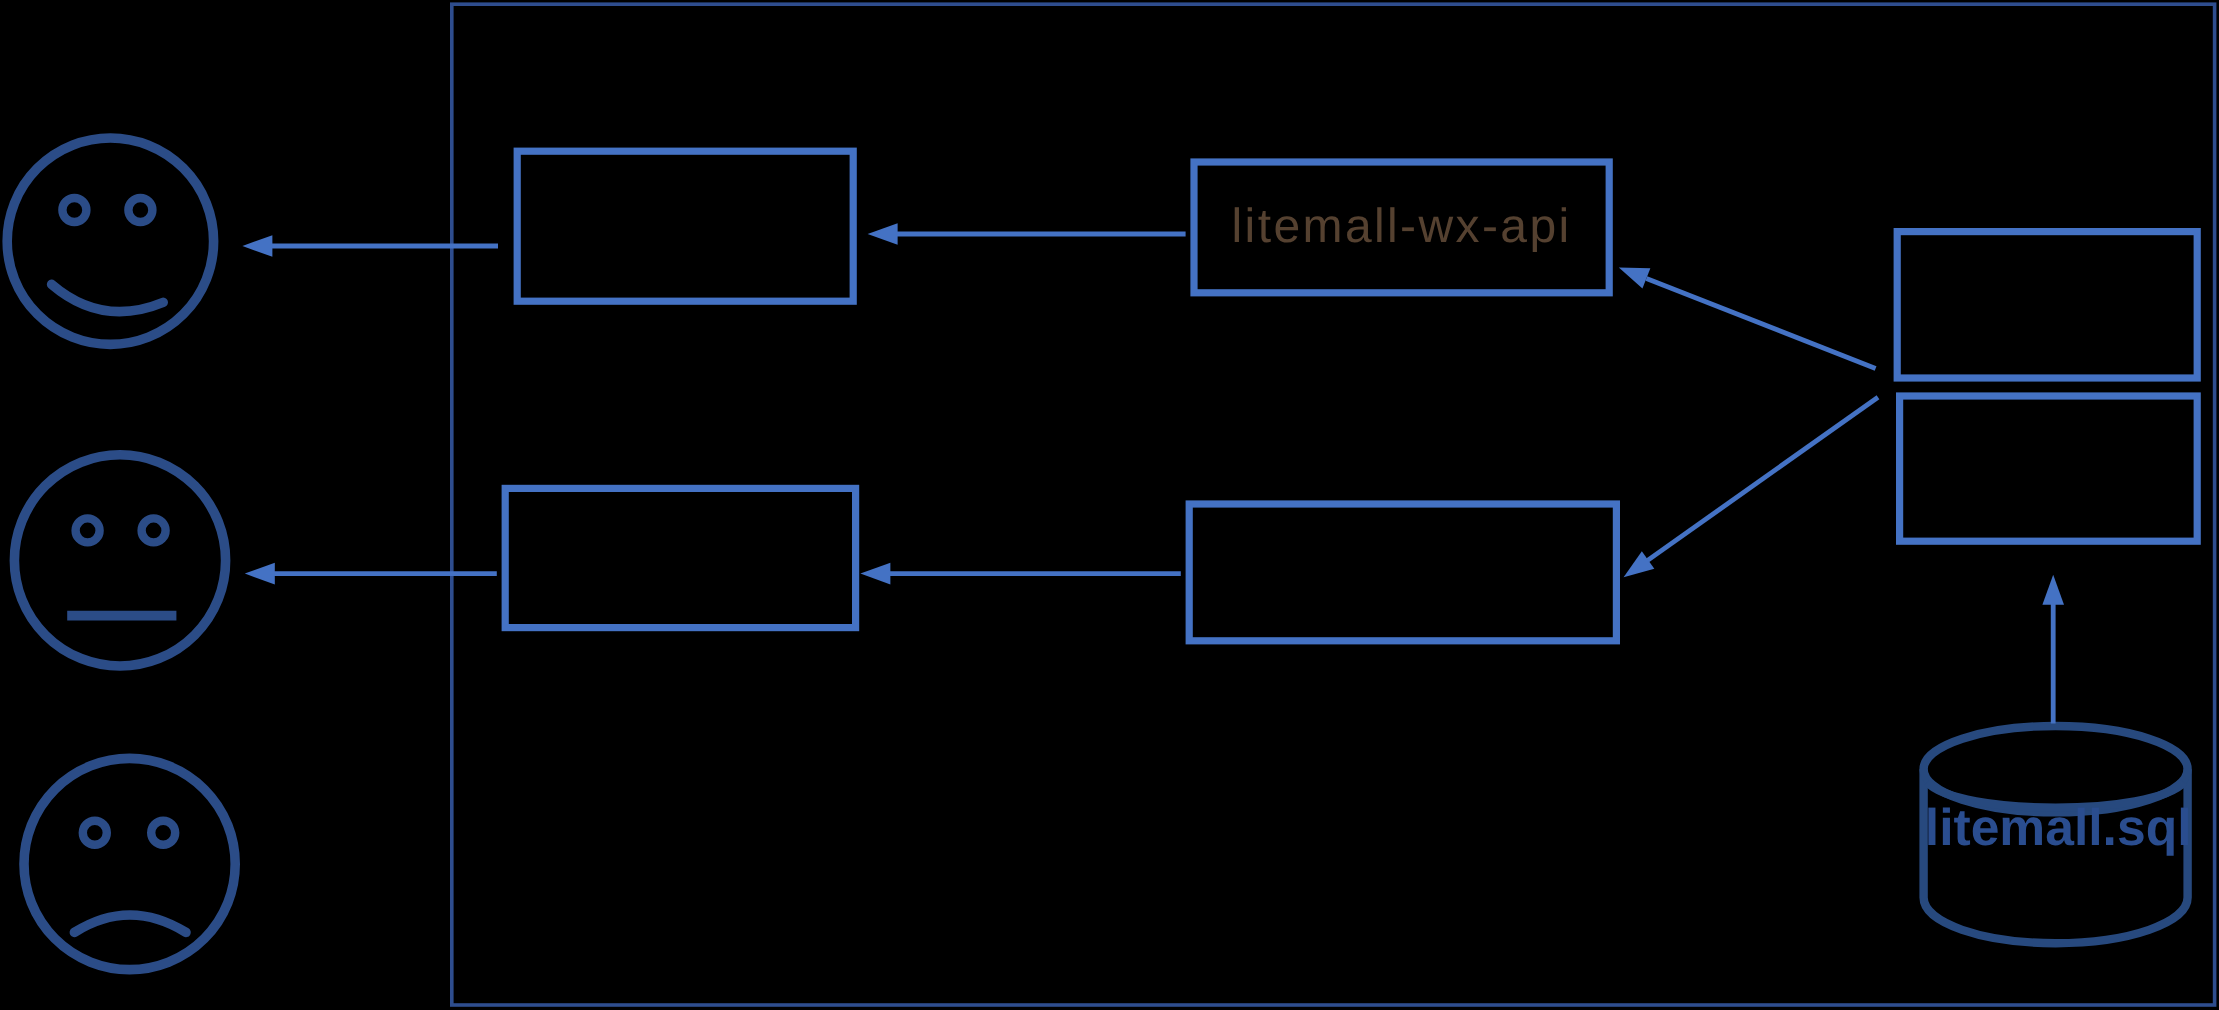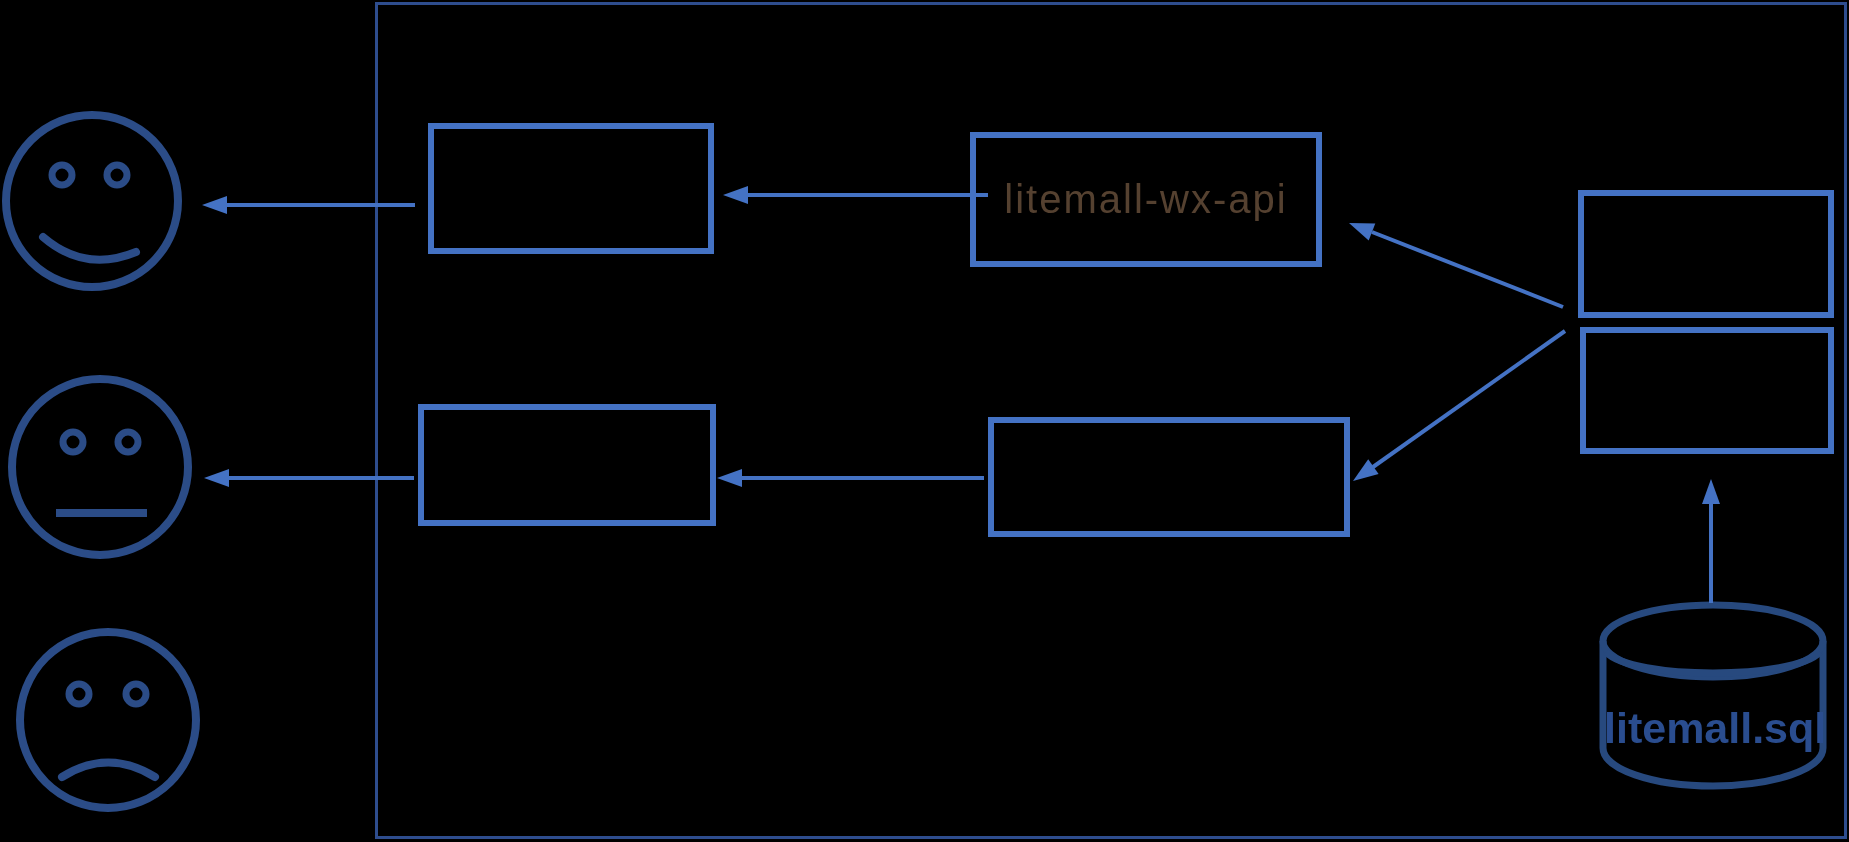--- a/index.html
+++ b/index.html
@@ -34,36 +34,36 @@
   .node-box {
     position: absolute;
     border: 6px solid #4472c4;
     box-sizing: border-box;
     background: transparent;
     display: flex;
     align-items: center;
     justify-content: center;
   }
   .box-wx-frontend   { left: 428px;  top: 123px; width: 286px; height: 131px; }
-  .box-wx-api        { left: 970px;  top: 132px; width: 352px; height: 135px; }
+  .box-wx-api        { left: 992px;  top: 132px; width: 352px; height: 115px; }
   .box-admin-frontend{ left: 418px;  top: 404px; width: 298px; height: 122px; }
   .box-admin-api     { left: 988px;  top: 417px; width: 362px; height: 120px; }
   .box-server-upper  { left: 1578px; top: 190px; width: 256px; height: 128px; }
   .box-server-lower  { left: 1580px; top: 327px; width: 254px; height: 127px; }
   .wx-api-label {
     color: #554130;
     font-size: 40px;
     font-weight: 300;
     letter-spacing: 2px;
     white-space: nowrap;
   }
   .db-label {
     position: absolute;
     left: 1604px;
-    top: 704px;
+    top: 666px;
     width: 220px;
     text-align: center;
     color: #2a4d8f;
     font-size: 43px;
     font-weight: bold;
     letter-spacing: 0px;
     white-space: nowrap;
   }
 </style>
 </head>

